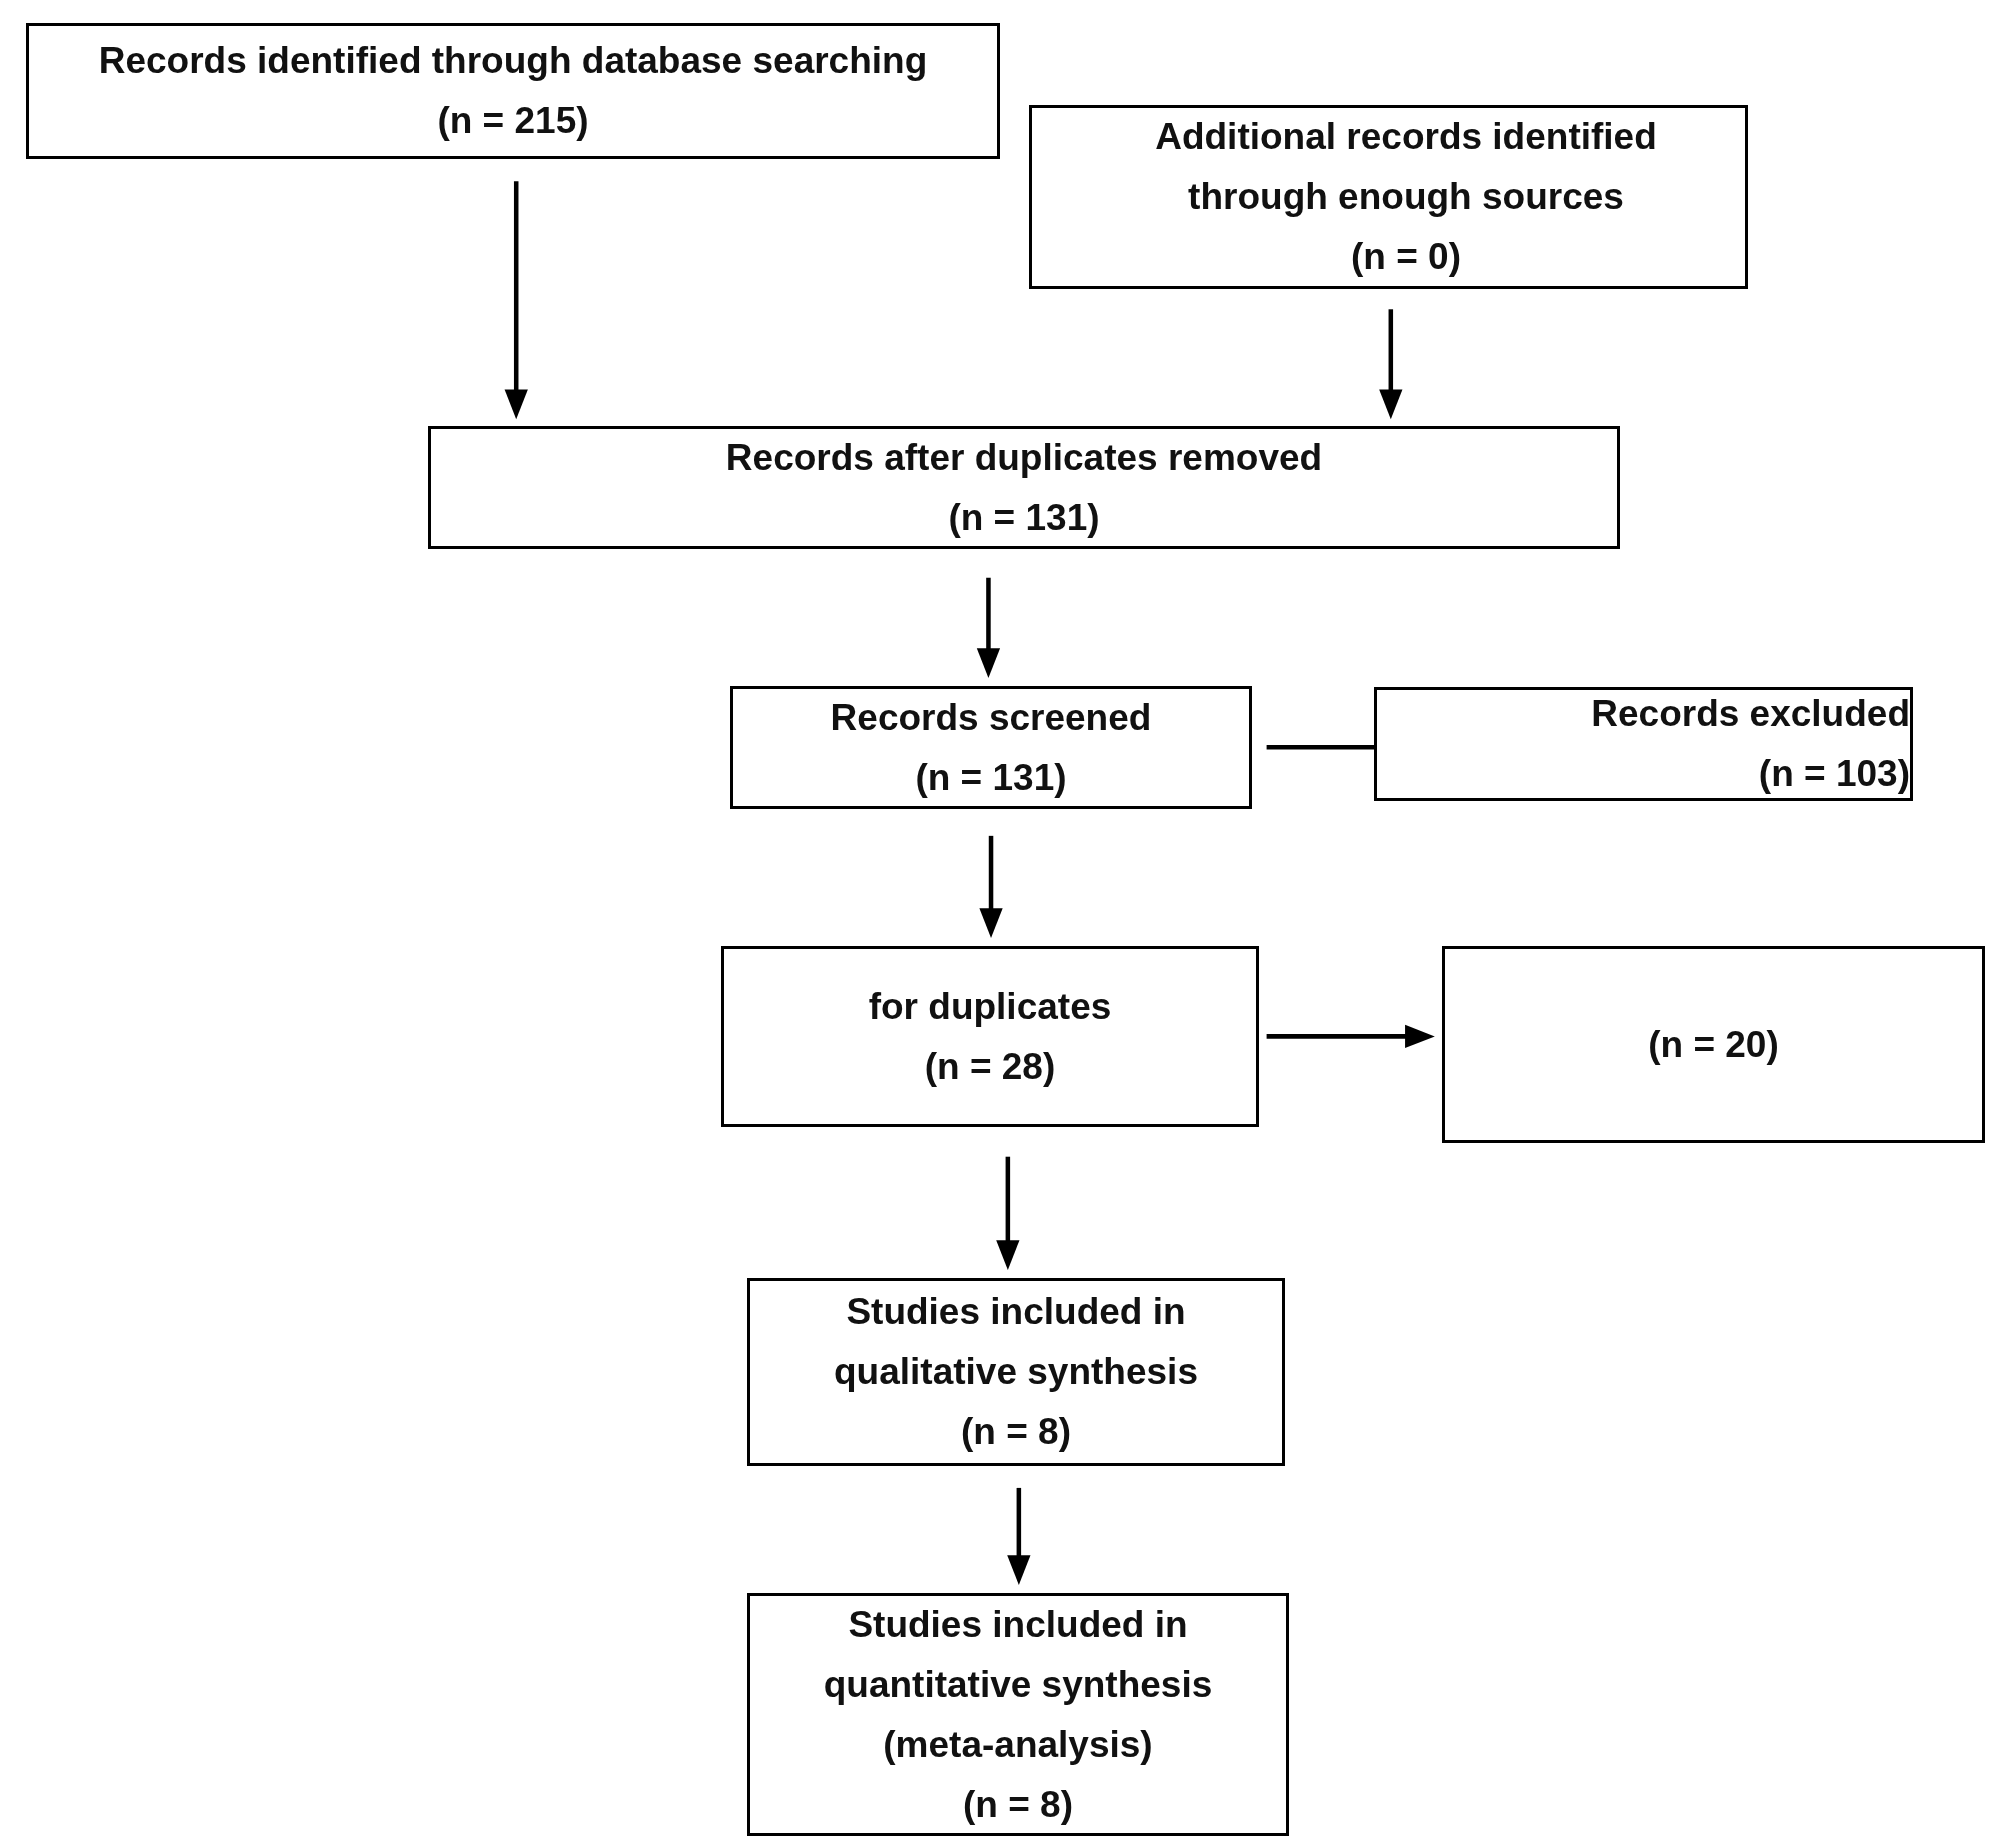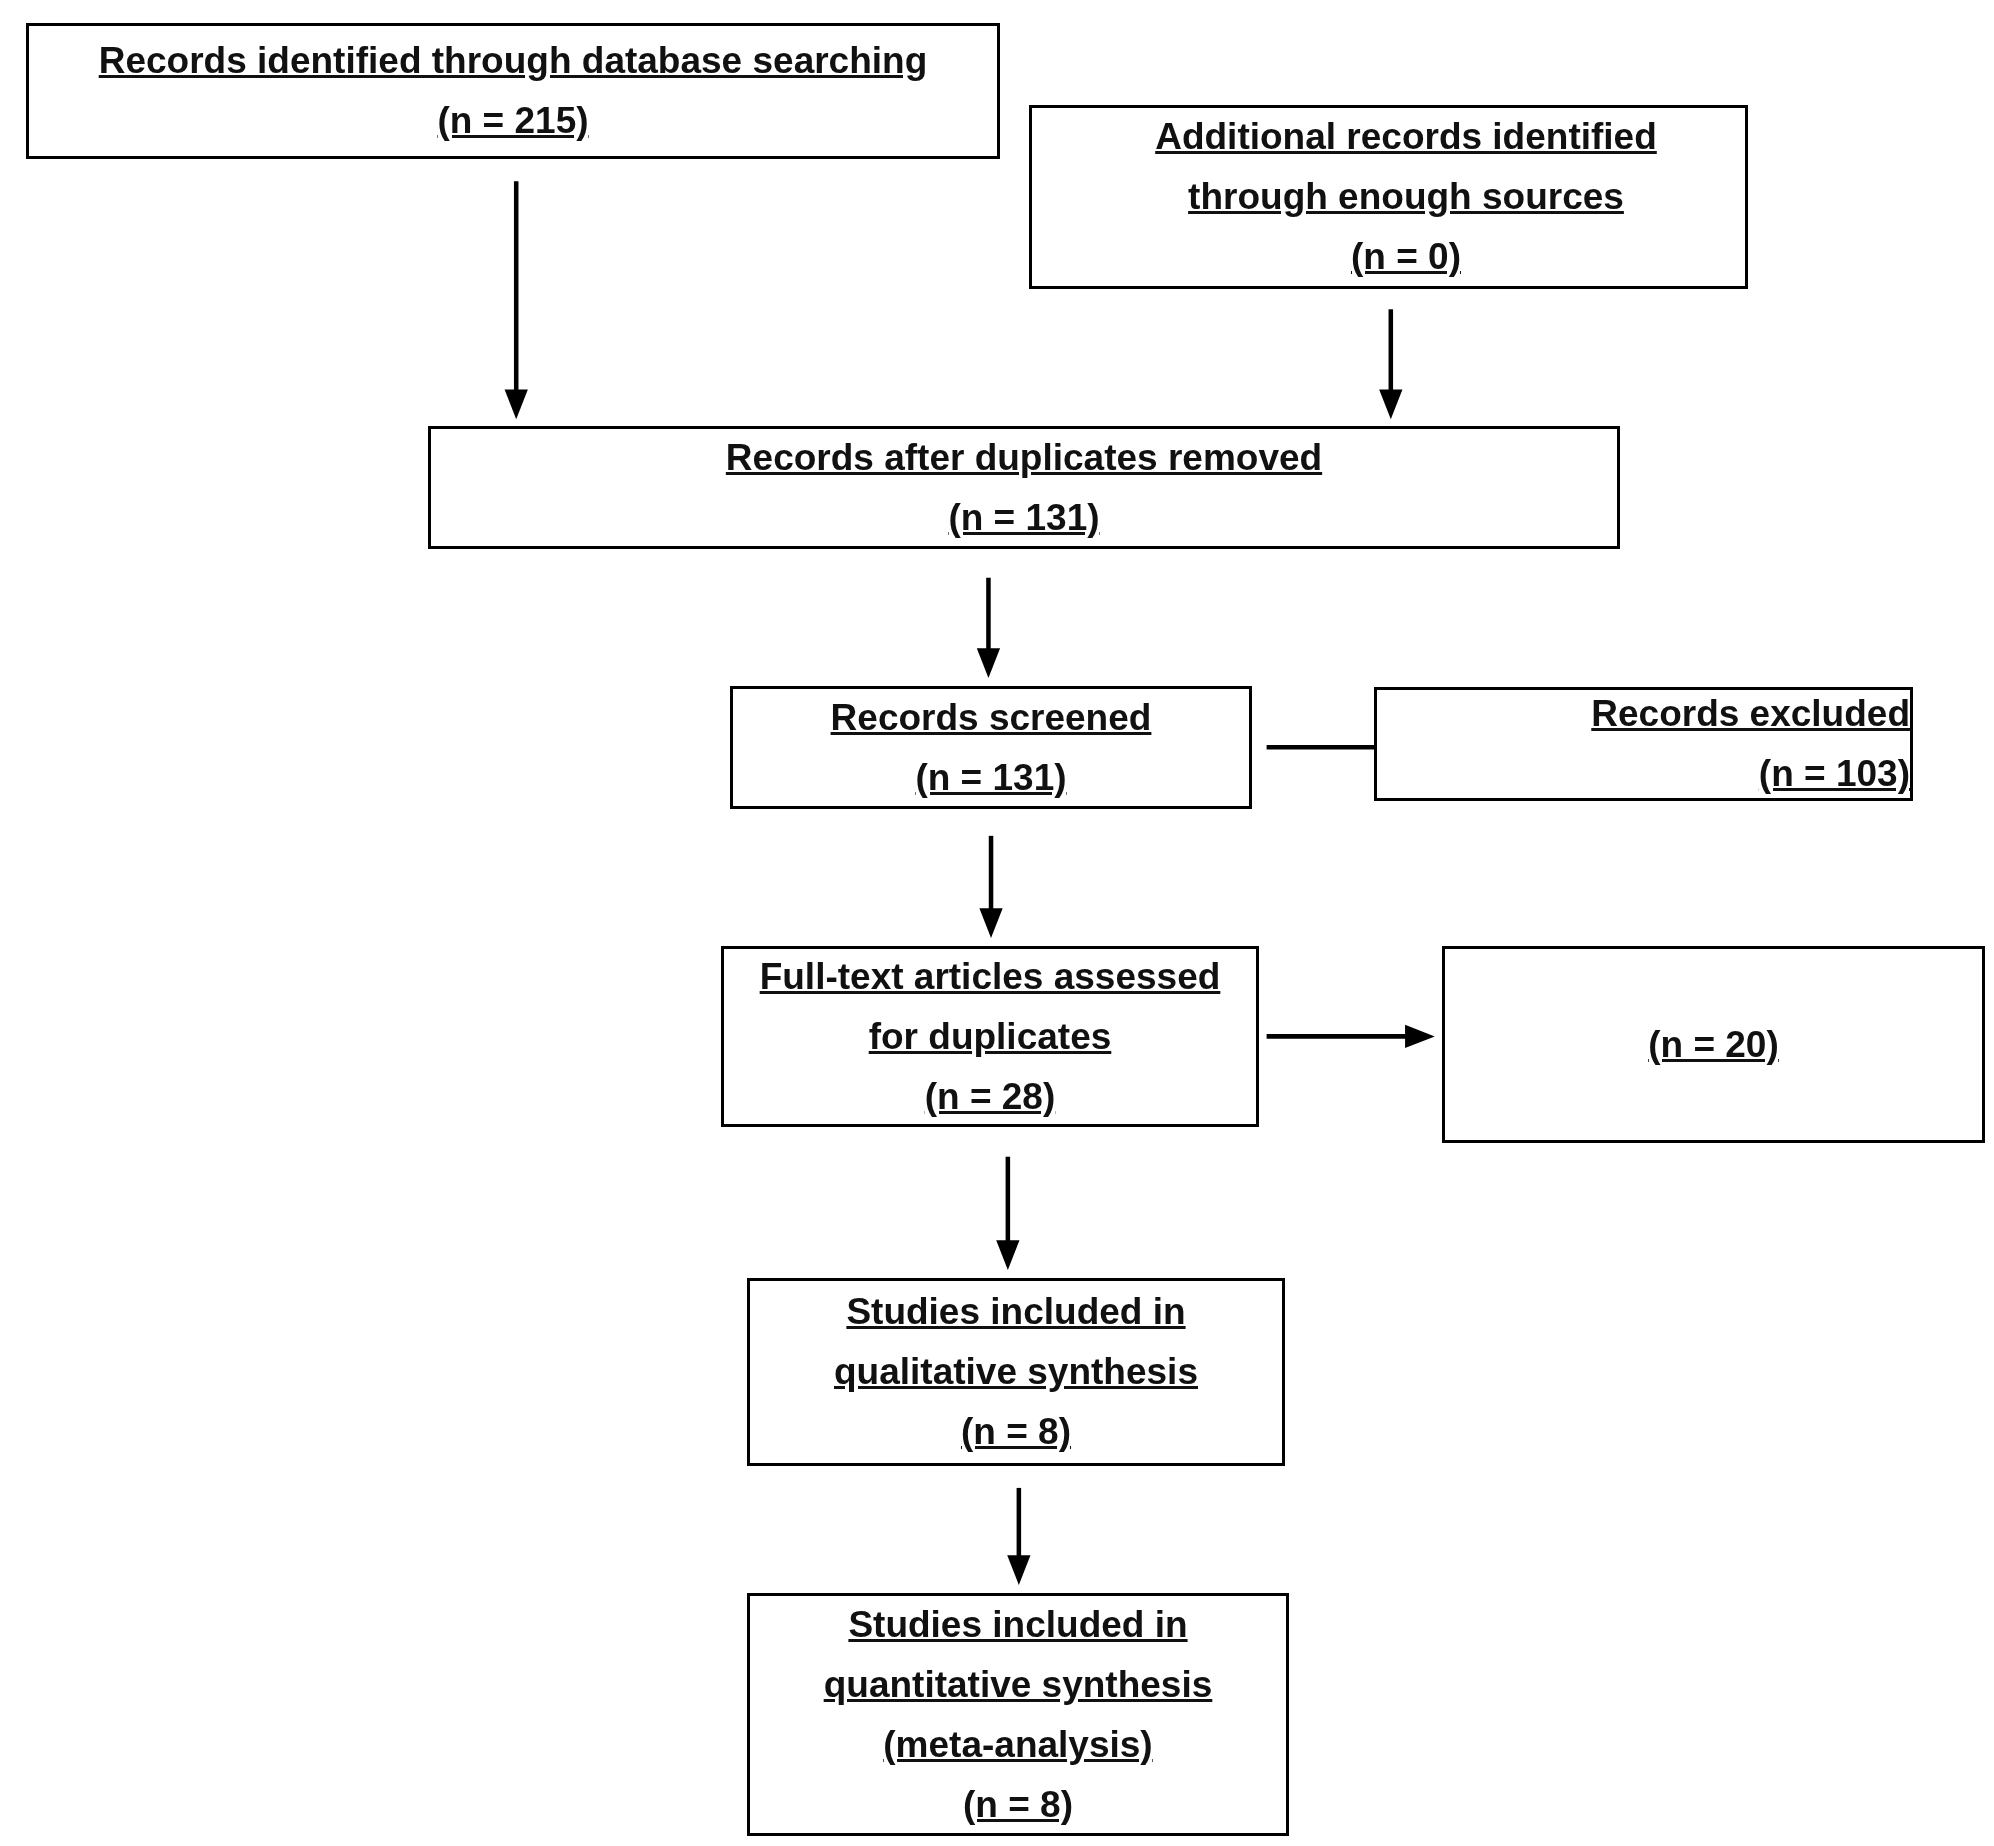--- a/index.html
+++ b/index.html
@@ -25,21 +25,20 @@
     justify-content: center;
     align-items: center;
     text-align: center;
     color: #111111;
     font-weight: 700;
     font-size: 37px;
     line-height: 60px;
   }
   .box .line {
     white-space: nowrap;
-    text-decoration: underline;
   }
   #box-identified    { left: 26px;   top: 22.6px;   width: 974px; height: 136px; }
   #box-additional    { left: 1029px; top: 105px;  width: 719px; height: 184px; padding-left: 35px; }
   #box-dedup         { left: 400px;  top: 426px;  width: 1192px; height: 123px; margin-left: 28px; }
   #box-screened      { left: 730px; top: 686px; width: 522px;  height: 123px; }
   #box-excluded      { left: 1374px; top: 687px; width: 539px;  height: 114px; align-items: flex-end; }
   #box-fulltext      { left: 721px; top: 946px; width: 538px;  height: 181px; }
   #box-ft-excluded   { left: 1442px; top: 946px; width: 543px;  height: 197px; }
   #box-qualitative   { left: 747px; top: 1278px; width: 538px;  height: 188px; }
   #box-quantitative  { left: 747px; top: 1593px; width: 542px;  height: 243px; }
@@ -114,21 +113,20 @@
     <div class="line">Records screened</div>
     <div class="line">(n = 131)</div>
   </div>
 
   <div class="box" id="box-excluded">
     <div class="line">Records excluded</div>
     <div class="line">(n = 103)</div>
   </div>
 
   <div class="box" id="box-fulltext">
-    <div class="line">Full-text articles assessed</div>
     <div class="line">for duplicates</div>
     <div class="line">(n = 28)</div>
   </div>
 
   <div class="box" id="box-ft-excluded">
     <div class="line">(n = 20)</div>
   </div>
 
   <div class="box" id="box-qualitative">
     <div class="line">Studies included in</div>

